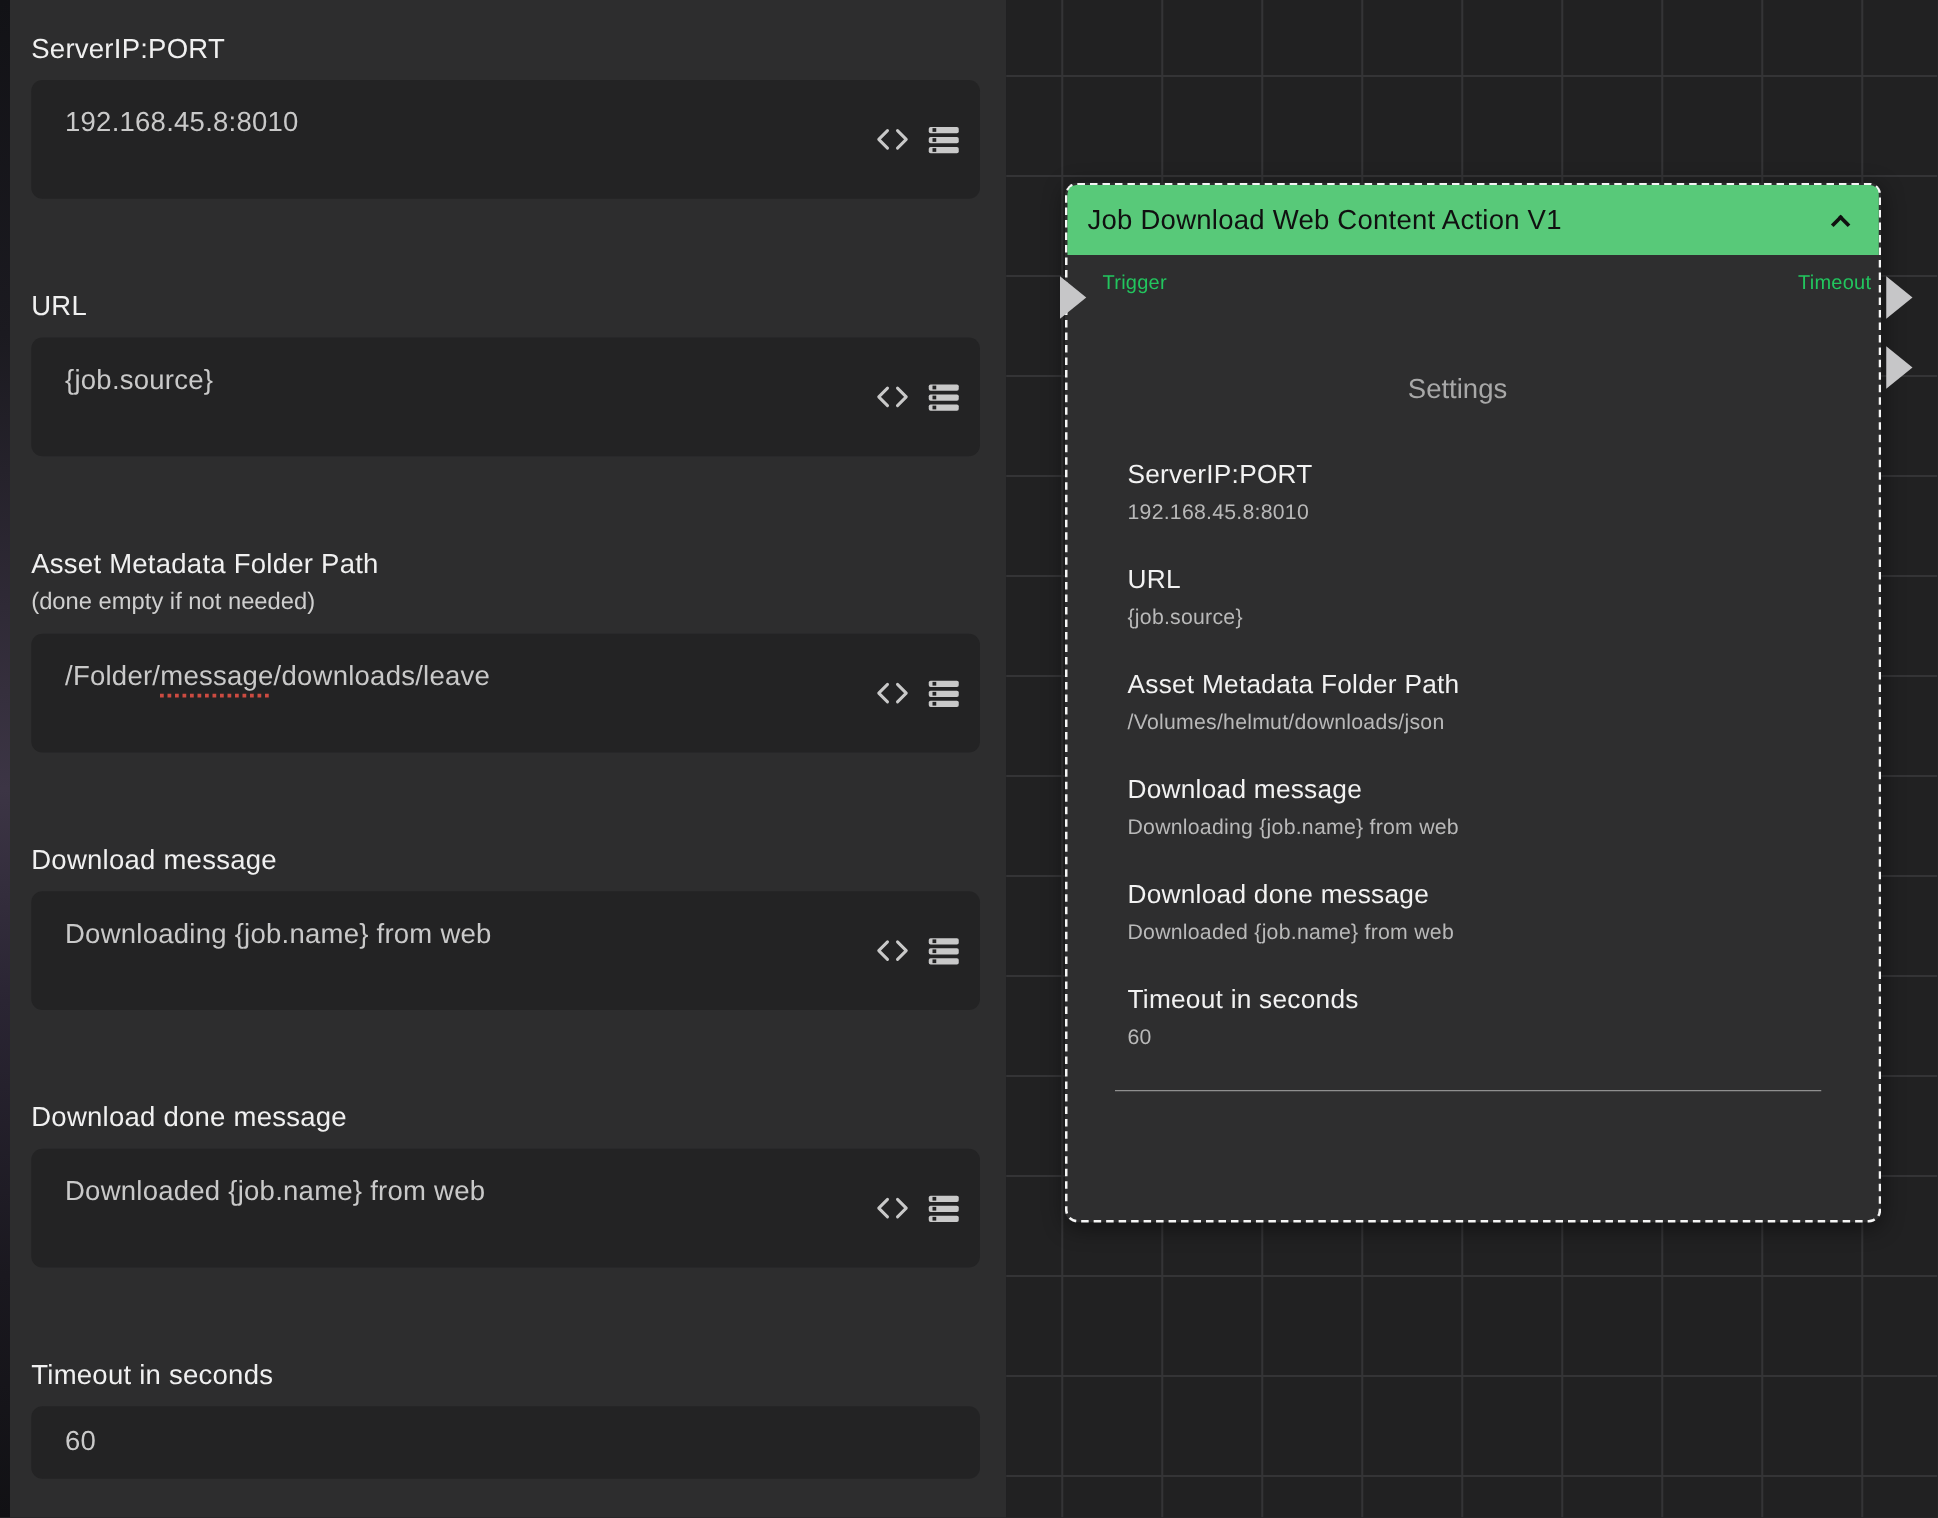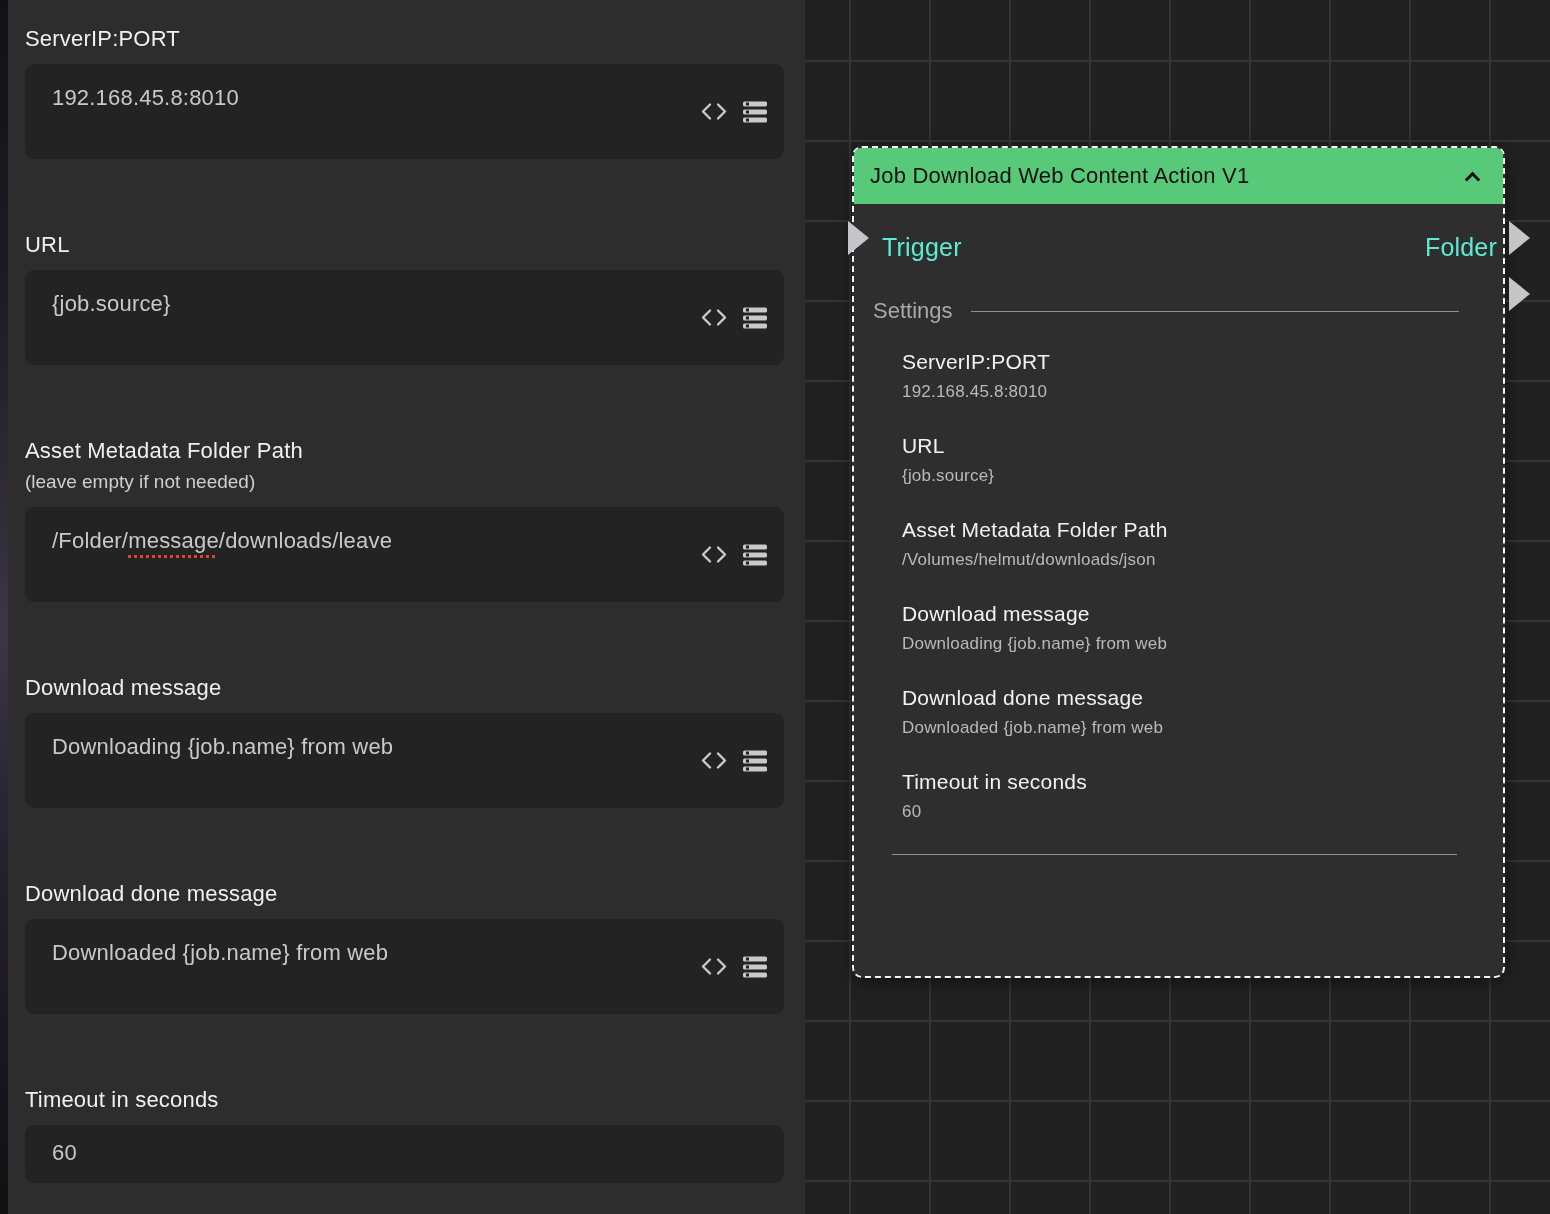--- a/index.html
+++ b/index.html
@@ -121,24 +121,24 @@
   .chevron-up {
     width: 11px; height: 11px;
     border-top: 3px solid #101010;
     border-right: 3px solid #101010;
     transform: rotate(-45deg);
     margin-top: 6px;
   }
   .ports { padding: 14px 6px 0 28px; }
   .port-row {
     display: flex;
-    align-items: flex-end;
+    align-items: flex-start;
     height: 44px;
-    color: #5eead4;
-    font-size: 25px;
+    color: #22c55e;
+    font-size: 16px;
     letter-spacing: .2px;
   }
   .port-row.row1 { justify-content: space-between; }
   .port-row.row2 { justify-content: flex-end; height: 52px; }
   .port-arrow {
     position: absolute;
     width: 0; height: 0;
     border-top: 17px solid transparent;
     border-bottom: 17px solid transparent;
     border-left: 21px solid #c6c6c8;
@@ -148,20 +148,21 @@
   .arrow-success { right: -27px; top: 73px; }
   .arrow-fail    { right: -27px; top: 129px; }
 
   .settings-header {
     display: flex;
     align-items: center;
     gap: 18px;
     margin: 36px 44px 0 19px;
     color: #a8a8a8;
     font-size: 22px;
+    flex-direction: column;
   }
   .settings-header .line { flex: 1; height: 1px; background: #8f8f8f; }
 
   .settings-list { margin: 26px 40px 0 48px; }
   .setting { margin-bottom: 32px; }
   .setting-name {
     font-size: 21px;
     color: #f2f2f2;
     letter-spacing: .2px;
     margin-bottom: 8px;
@@ -206,21 +207,21 @@
           <span class="bar"></span>
             <span class="bar"></span>
             <span class="bar"></span>
         </span>
       </span>
     </div>
   </div>
 
   <div class="field">
     <div class="field-label">Asset Metadata Folder Path</div>
-    <div class="field-sublabel">(leave empty if not needed)</div>
+    <div class="field-sublabel">(done empty if not needed)</div>
     <div class="input-box">
       <span><span>/Folder/</span><span class="misspelled">message</span><span>/downloads/leave</span></span>
       <span class="input-icons">
         <svg class="code-icon" width="28" height="20" viewBox="0 0 28 20">
           <polyline points="10,3 3,10 10,17" fill="none" stroke="#c9c9c9" stroke-width="2.4" stroke-linecap="round" stroke-linejoin="round"></polyline>
           <polyline points="18,3 25,10 18,17" fill="none" stroke="#c9c9c9" stroke-width="2.4" stroke-linecap="round" stroke-linejoin="round"></polyline>
         </svg>
         <span class="stack-icon">
           <span class="bar"></span>
             <span class="bar"></span>
@@ -283,21 +284,21 @@
     <span class="port-arrow arrow-fail"></span>
 
     <header class="node-header">
       <span class="node-title">Job Download Web Content Action V1</span>
       <span class="chevron-up"></span>
     </header>
 
     <div class="ports">
       <div class="port-row row1">
         <span>Trigger</span>
-        <span>Folder</span>
+        <span>Timeout</span>
       </div>
     </div>
 
     <div class="settings-header">
       <span>Settings</span>
       <span class="line"></span>
     </div>
 
     <div class="settings-list">
       <div class="setting">

